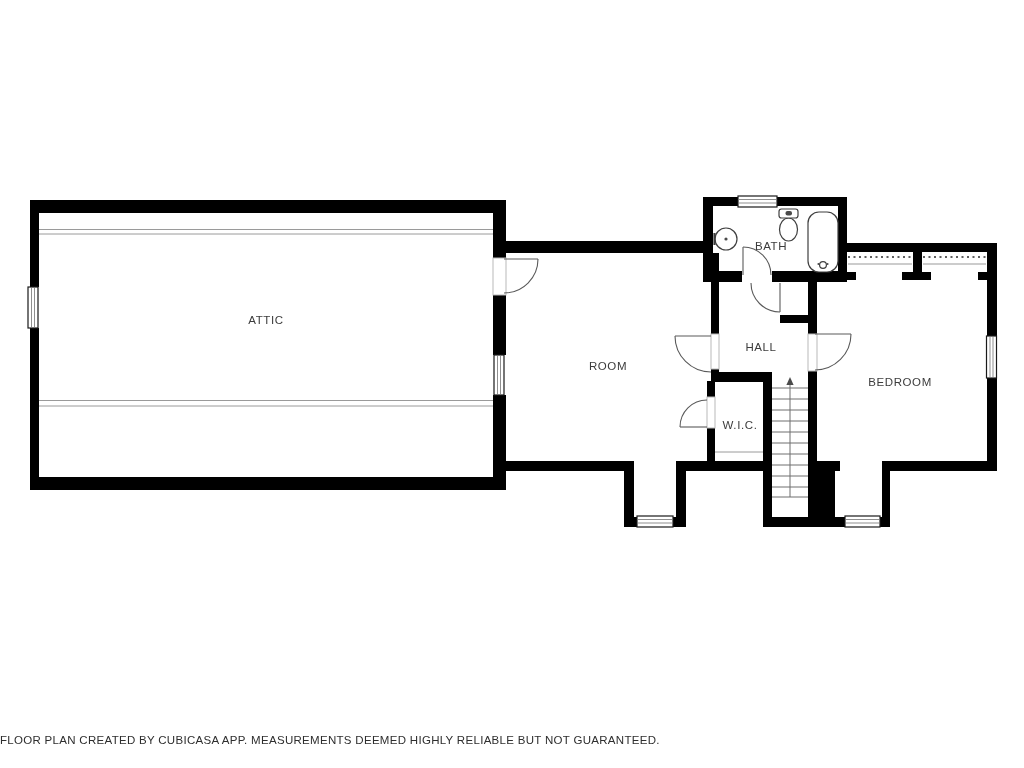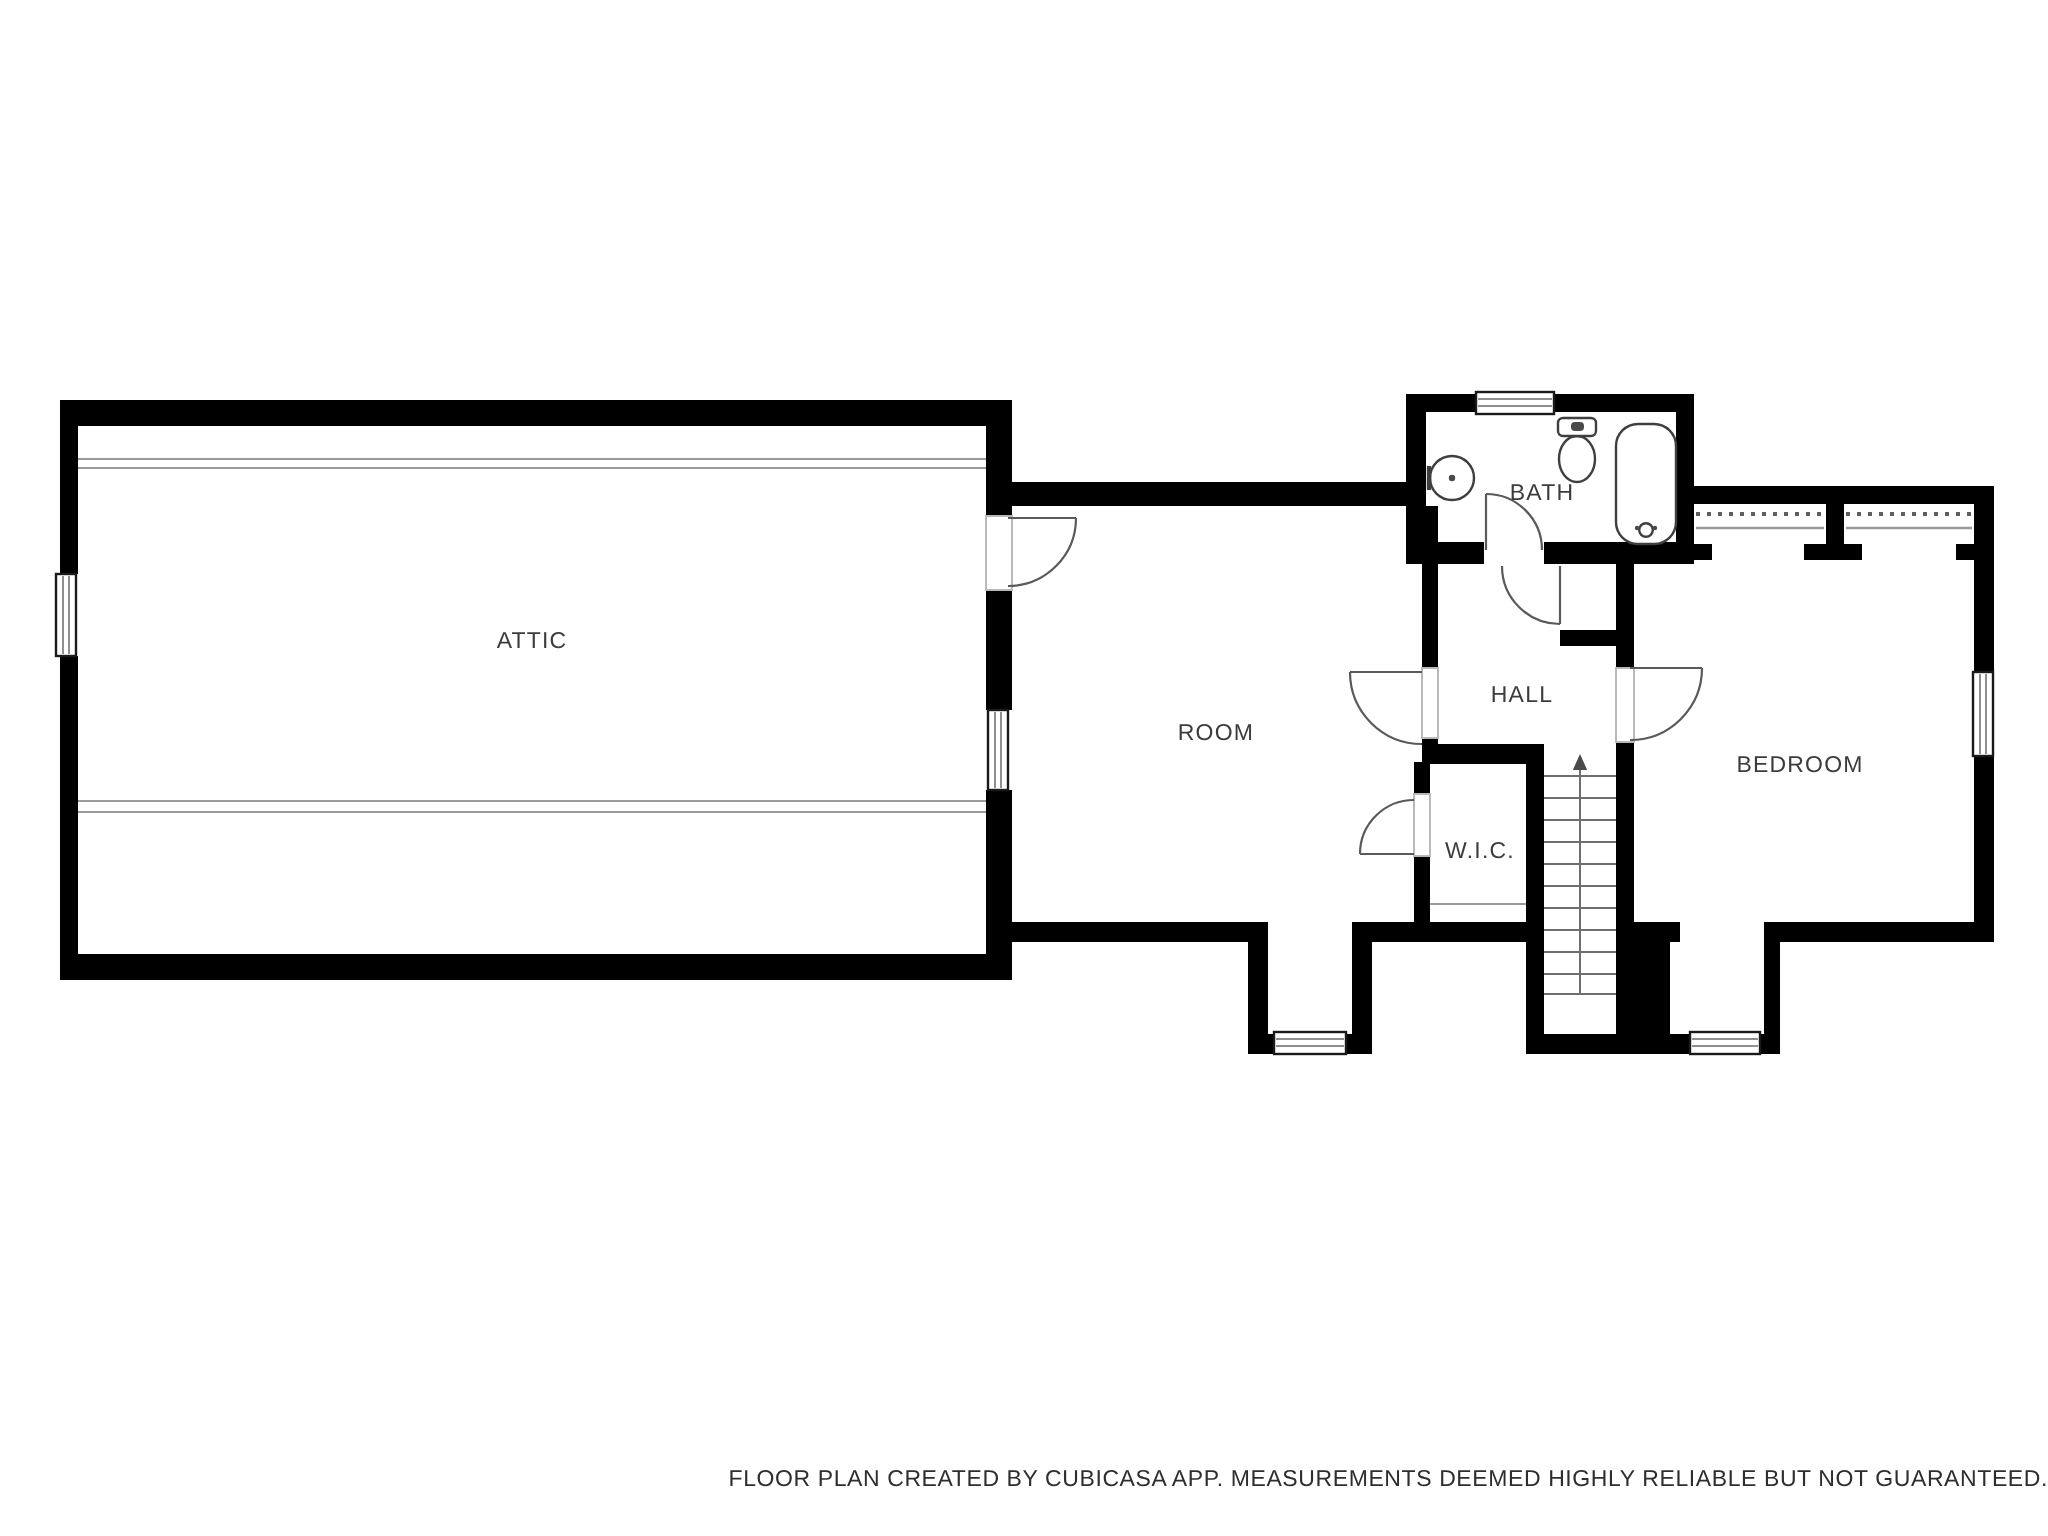--- a/index.html
+++ b/index.html
@@ -11,21 +11,21 @@
   .win{fill:#ffffff;stroke:#1a1a1a;stroke-width:1.2;}
   .winline{stroke:#8f8f8f;stroke-width:1;}
   .door{fill:none;stroke:#5a5a5a;stroke-width:1.1;}
   .thin{stroke:#9a9a9a;stroke-width:1;fill:none;}
   .tread{stroke:#6e6e6e;stroke-width:1;fill:none;}
   .fixture{fill:#ffffff;stroke:#3f3f3f;stroke-width:1.2;}
   .fixfill{fill:#4a4a4a;stroke:none;}
   .dash{stroke:#5f5f5f;stroke-width:2;stroke-dasharray:2 3.5;fill:none;}
   .shelf{stroke:#9a9a9a;stroke-width:1.2;fill:none;}
   .roomlabel{font-size:11.5px;fill:#3c3c3c;letter-spacing:0.6px;text-anchor:middle;}
-  #footer{position:absolute;left:0;top:734px;width:1024px;text-align:right;
+  #footer{position:absolute;left:0;top:734px;width:1024px;text-align:left;
           font-size:11.5px;color:#2e2e2e;letter-spacing:0.3px;}
 </style>
 </head>
 <body>
 
 <div id="canvas">
 <svg width="1024" height="768" viewBox="0 0 1024 768">
 
   <g>
     <rect class="wall" x="30" y="200" width="476" height="13"></rect>

